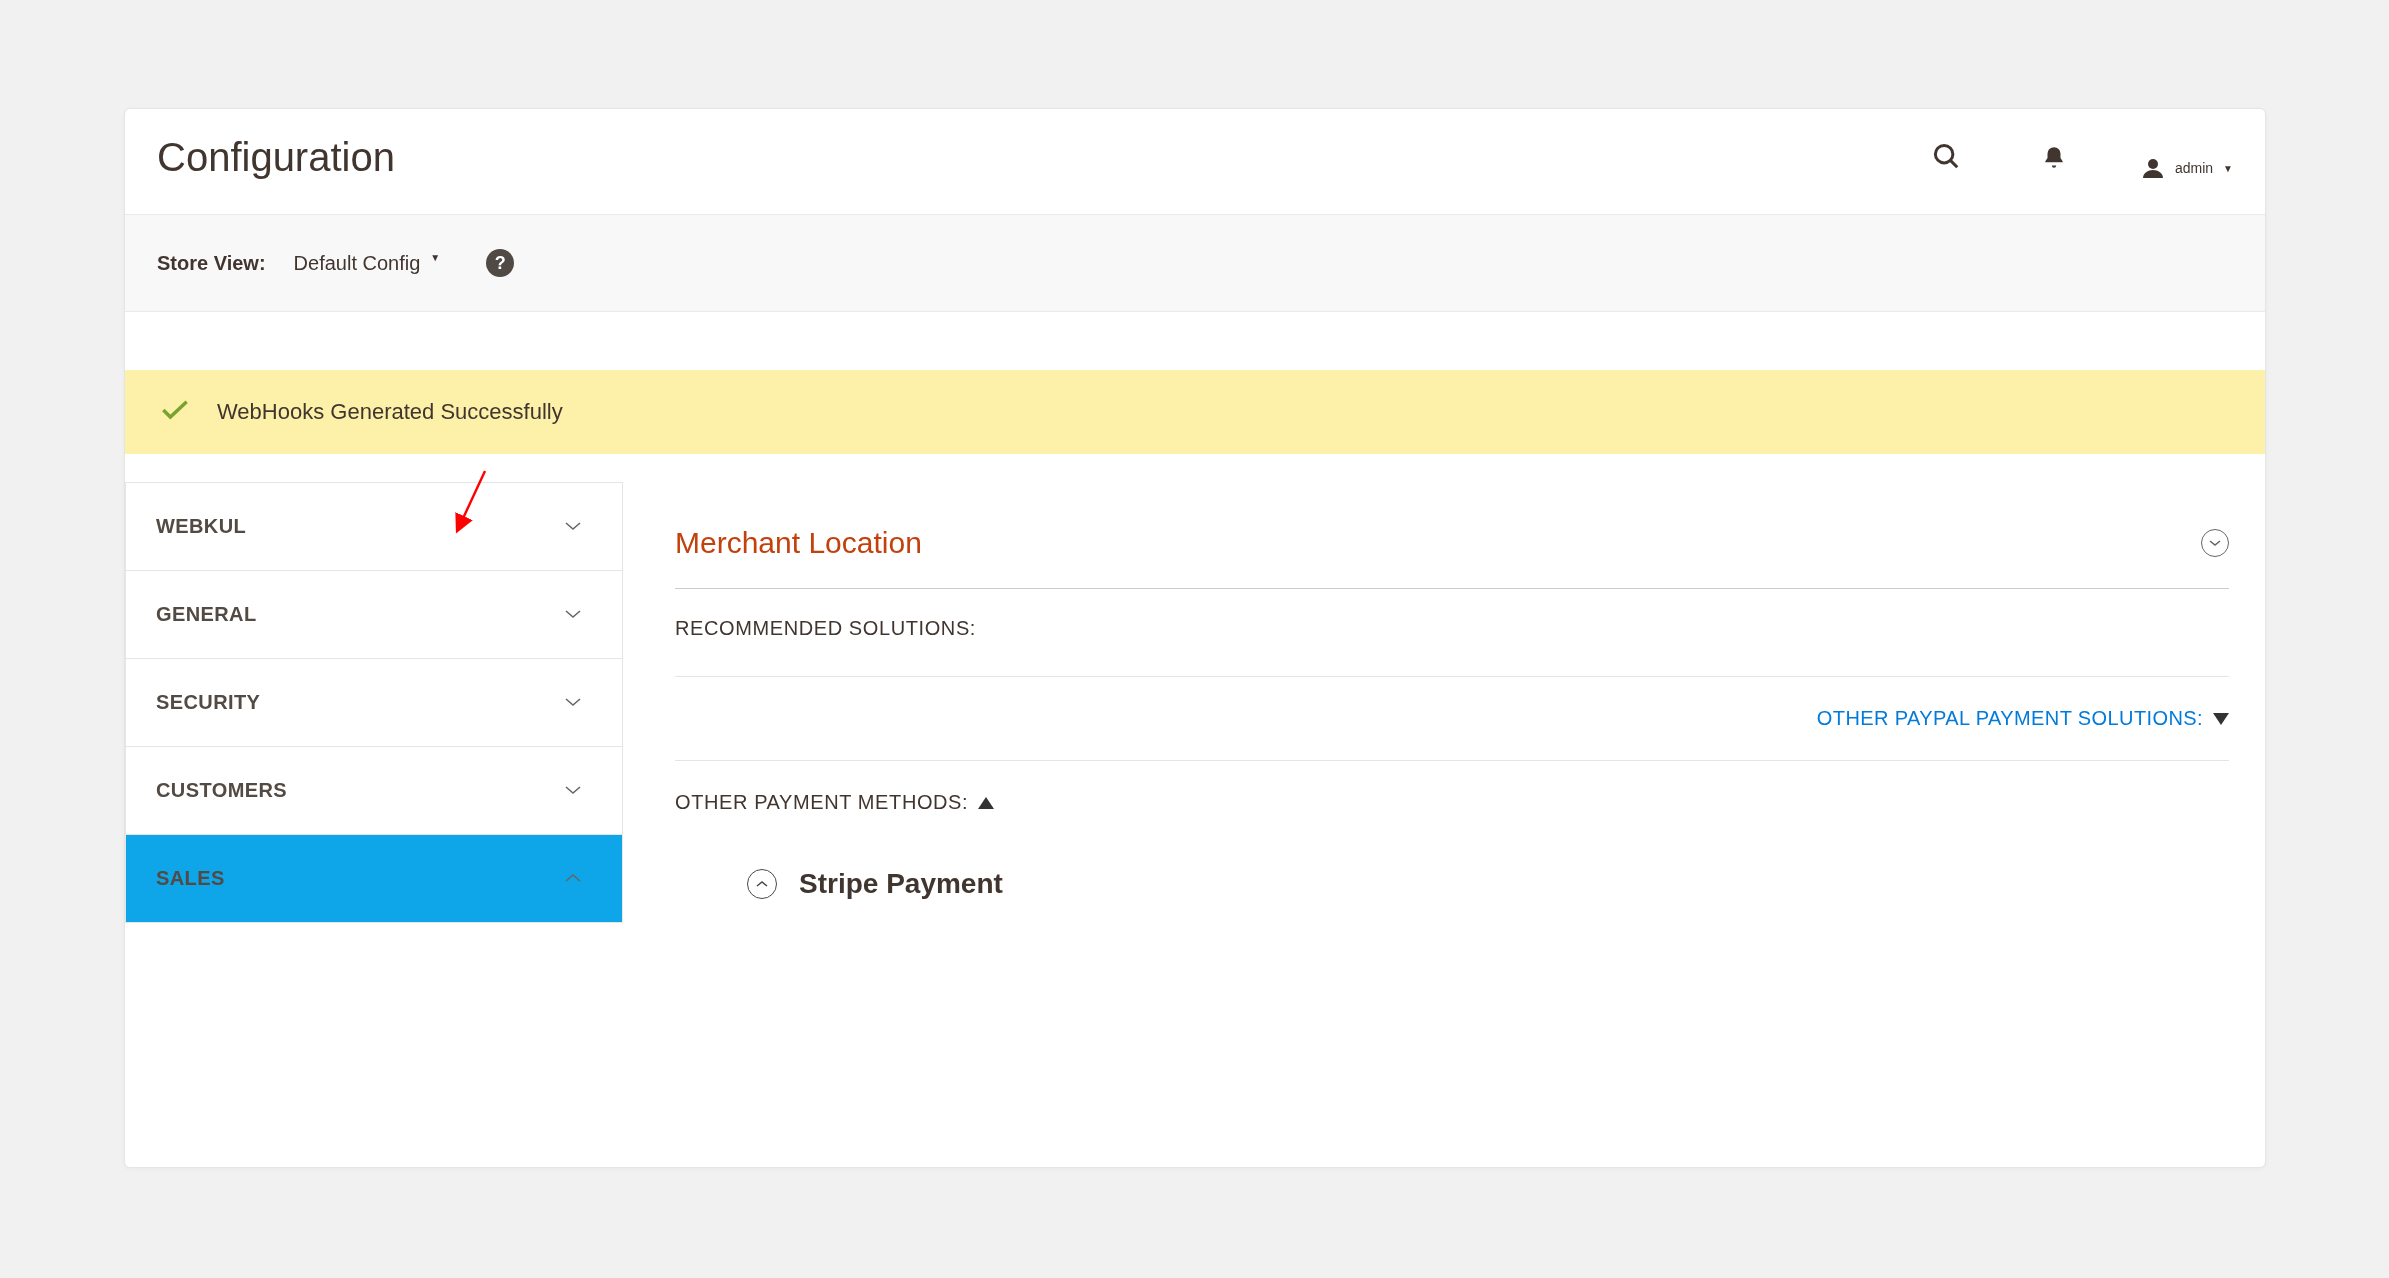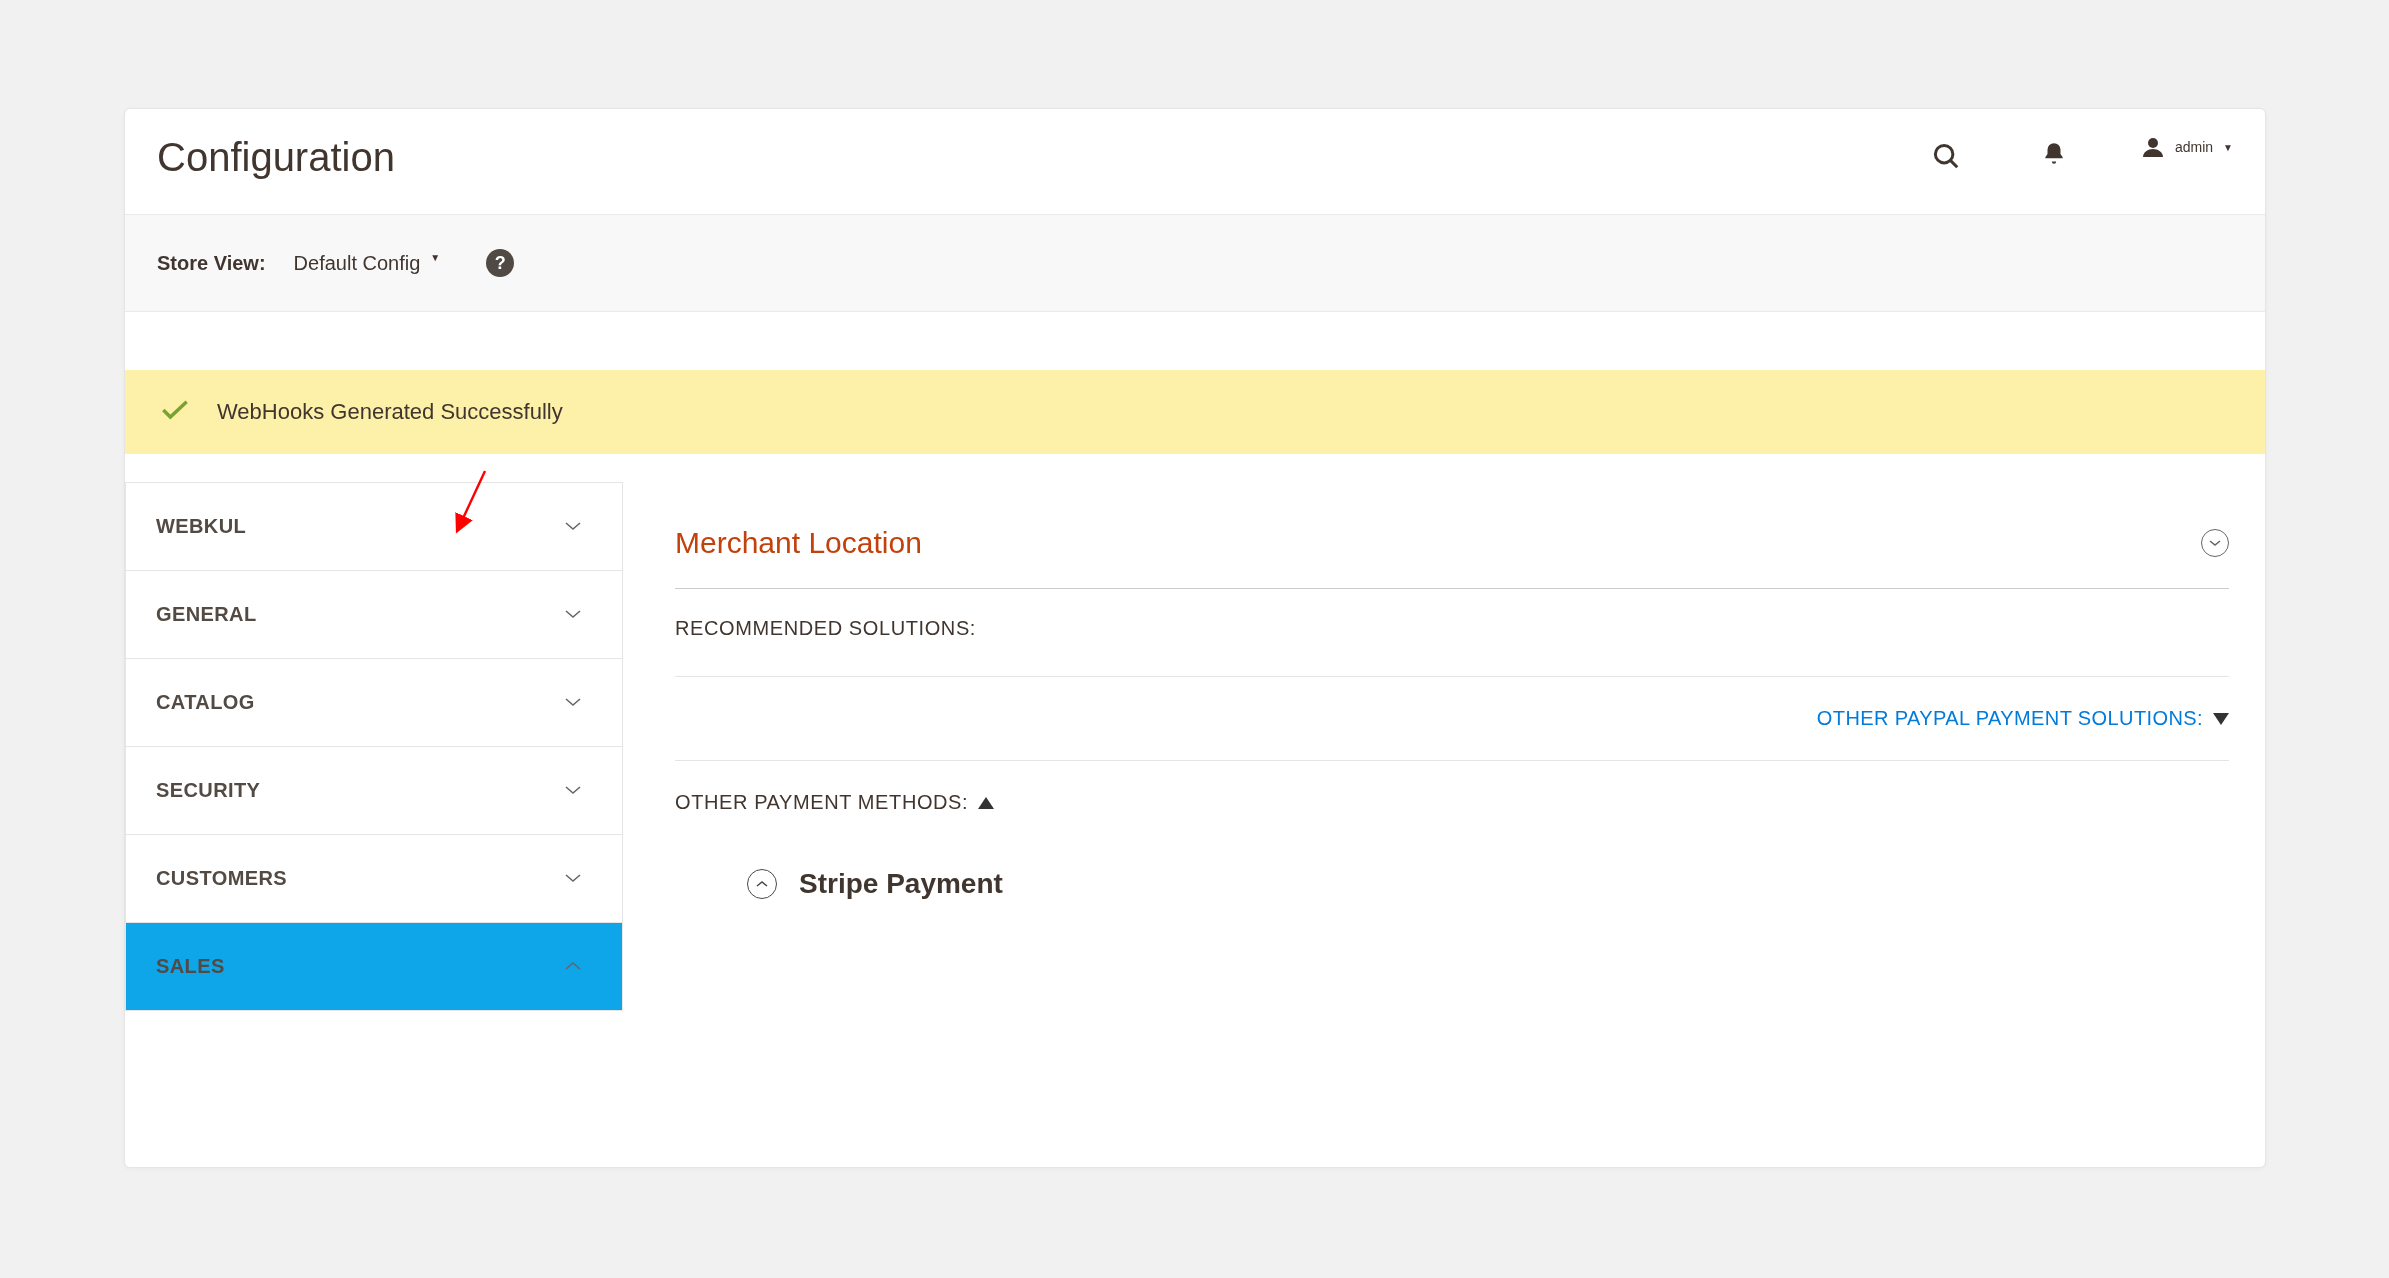--- a/index.html
+++ b/index.html
@@ -34,21 +34,21 @@
     justify-content: space-between;
     padding: 26px 32px 34px 32px;
   }
   .page-title {
     font-size: 40px;
     font-weight: 400;
     color: #41362f;
   }
   .header-actions {
     display: flex;
-    align-items: flex-start;
+    align-items: flex-end;
     gap: 68px;
   }
   .icon-btn {
     background: none;
     border: none;
     cursor: pointer;
     color: #41362f;
     padding: 6px;
   }
   .user-chip {
@@ -298,28 +298,20 @@
         </div>
         <div class="sidebar-item">
           <span>GENERAL</span>
           <span class="chev">
             <svg width="18" height="12" viewBox="0 0 18 12" fill="none" stroke="#666" stroke-width="1.6">
                 <polyline points="2,3 9,9 16,3"></polyline>
               </svg>
           </span>
         </div>
         <div class="sidebar-item">
-          <span>CATALOG</span>
-          <span class="chev">
-            <svg width="18" height="12" viewBox="0 0 18 12" fill="none" stroke="#666" stroke-width="1.6">
-                <polyline points="2,3 9,9 16,3"></polyline>
-              </svg>
-          </span>
-        </div>
-        <div class="sidebar-item">
           <span>SECURITY</span>
           <span class="chev">
             <svg width="18" height="12" viewBox="0 0 18 12" fill="none" stroke="#666" stroke-width="1.6">
                 <polyline points="2,3 9,9 16,3"></polyline>
               </svg>
           </span>
         </div>
         <div class="sidebar-item">
           <span>CUSTOMERS</span>
           <span class="chev">

